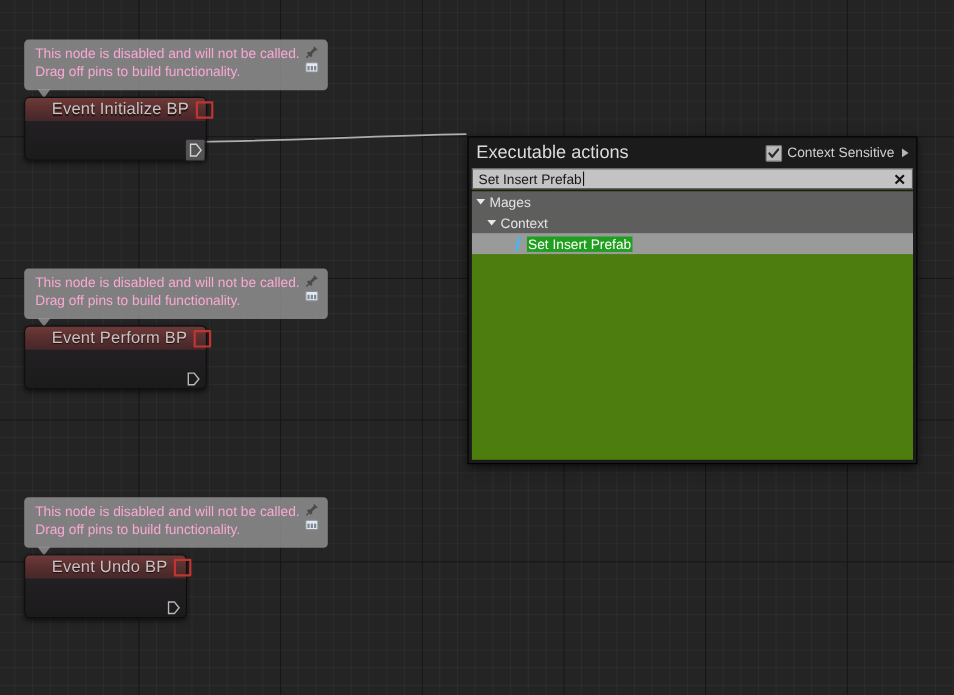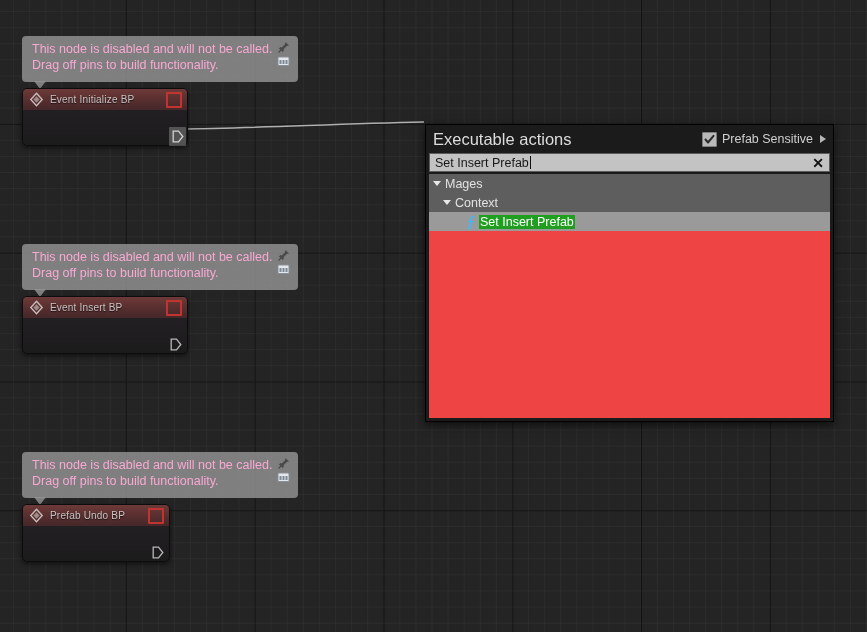--- a/index.html
+++ b/index.html
@@ -56,23 +56,23 @@
     height: 21px;
     border-radius: 4px 4px 0 0;
     background: linear-gradient(to bottom, #6d3a39 0%, #5a2f2f 48%, #45272a 100%);
     display: flex;
     align-items: center;
     padding: 0 5px 0 6px;
     box-sizing: border-box;
   }
   .node-title {
     color: #c9c4c4;
-    font-size: 10px;
+    font-size: 15px;
     letter-spacing: 0.2px;
-    margin-left: 6px;
+    margin-left: 18px;
     flex: 1;
     white-space: nowrap;
     text-shadow: 0 1px 1px rgba(0,0,0,0.7);
   }
   .node-body {
     position: relative;
     height: calc(100% - 21px);
   }
   .delegate-pin {
     width: 12px; height: 12px;
@@ -204,21 +204,21 @@
     text-align: center;
     color: #111;
     font-size: 14px;
     font-weight: bold;
     line-height: 1;
     cursor: default;
   }
 
   #results-tree {
     flex: 1;
-    background: #ef4444;
+    background: #4d7c0f;
     overflow: hidden;
     margin: 2px 3px 3px 3px;
   }
   .tree-row {
     height: 19px;
     display: flex;
     align-items: center;
     font-size: 12.5px;
     color: #e2e2e2;
     box-sizing: border-box;
@@ -314,21 +314,21 @@
   </div>
   <div class="tooltip-tail"></div>
 </div>
 
 <div class="node" style="left:22px; top:296px; width:166px; height:58px;">
   <div class="node-header">
     <svg width="15" height="15" viewBox="0 0 15 15">
       <path d="M7.5 1.2 L13.2 7.5 L7.5 13.8 L1.8 7.5 Z" fill="none" stroke="#c9bcbc" stroke-width="1.4"></path>
       <path d="M7.5 4.2 L10.6 7.5 L7.5 10.8 L4.4 7.5 Z" fill="#a08a8a"></path>
     </svg>
-    <span class="node-title">Event Insert BP</span>
+    <span class="node-title">Event Perform BP</span>
     <span class="delegate-pin"></span>
   </div>
   <div class="node-body">
     <div class="exec-pin" style="right:3px; top:17px;">
       <svg width="12" height="13" viewBox="0 0 12 13">
         <path d="M1.2 1.2 L6.5 1.2 L10.8 6.5 L6.5 11.8 L1.2 11.8 Z" fill="none" stroke="#b8b8b8" stroke-width="1.3"></path>
       </svg>
     </div>
   </div>
 </div>
@@ -352,21 +352,21 @@
   </div>
   <div class="tooltip-tail"></div>
 </div>
 
 <div class="node" style="left:22px; top:504px; width:148px; height:58px;">
   <div class="node-header">
     <svg width="15" height="15" viewBox="0 0 15 15">
       <path d="M7.5 1.2 L13.2 7.5 L7.5 13.8 L1.8 7.5 Z" fill="none" stroke="#c9bcbc" stroke-width="1.4"></path>
       <path d="M7.5 4.2 L10.6 7.5 L7.5 10.8 L4.4 7.5 Z" fill="#a08a8a"></path>
     </svg>
-    <span class="node-title">Prefab Undo BP</span>
+    <span class="node-title">Event Undo BP</span>
     <span class="delegate-pin"></span>
   </div>
   <div class="node-body">
     <div class="exec-pin" style="right:3px; top:17px;">
       <svg width="12" height="13" viewBox="0 0 12 13">
         <path d="M1.2 1.2 L6.5 1.2 L10.8 6.5 L6.5 11.8 L1.2 11.8 Z" fill="none" stroke="#b8b8b8" stroke-width="1.3"></path>
       </svg>
     </div>
   </div>
 </div>
@@ -374,21 +374,21 @@
 <div id="action-menu">
 
   <div id="menu-header">
     <span id="menu-title">Executable actions</span>
     <div class="ctx-wrap">
       <span class="ctx-check">
         <svg width="11" height="11" viewBox="0 0 11 11">
           <path d="M1.5 5.5 L4 8.5 L9.5 1.8" stroke="#2b2b2b" stroke-width="2" fill="none" stroke-linecap="round" stroke-linejoin="round"></path>
         </svg>
       </span>
-      <span class="ctx-label">Prefab Sensitive</span>
+      <span class="ctx-label">Context Sensitive</span>
       <span class="ctx-arrow"></span>
     </div>
   </div>
 
   <div id="search-row">
     <span id="search-value"><span>Set Insert Prefab</span><span id="text-caret"></span></span>
     <span id="clear-search">✕</span>
   </div>
 
   <div id="results-tree">

